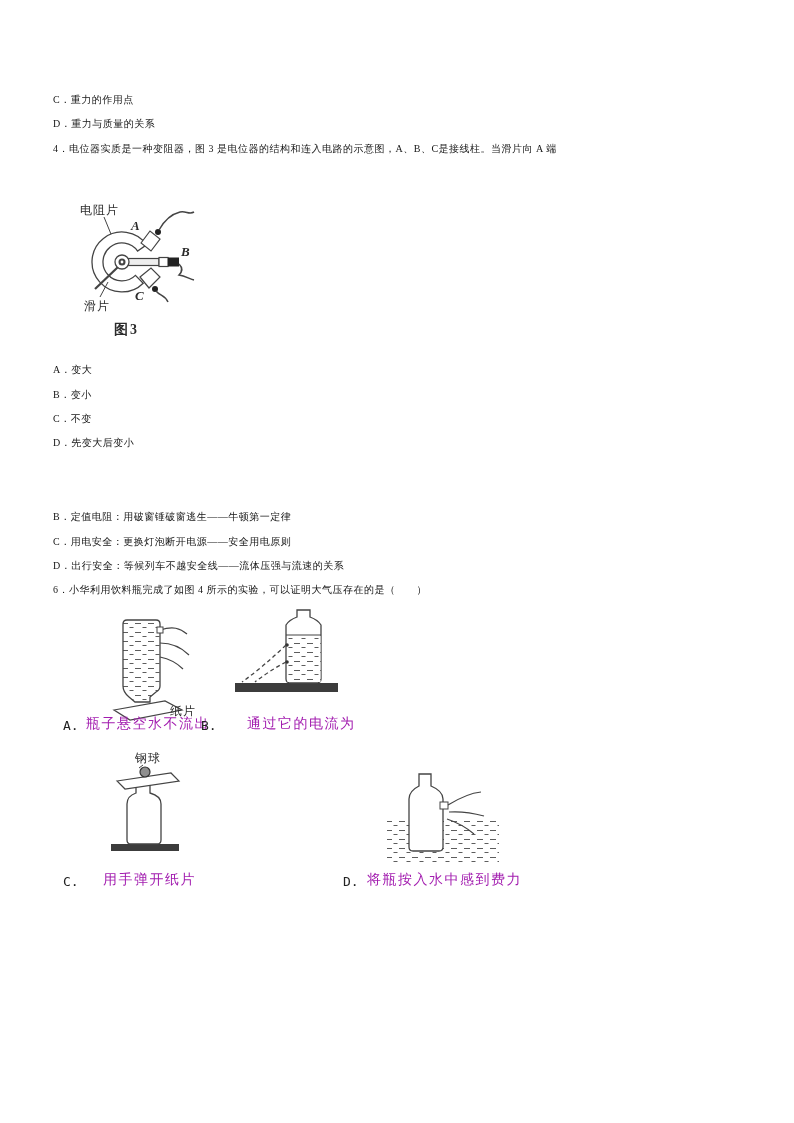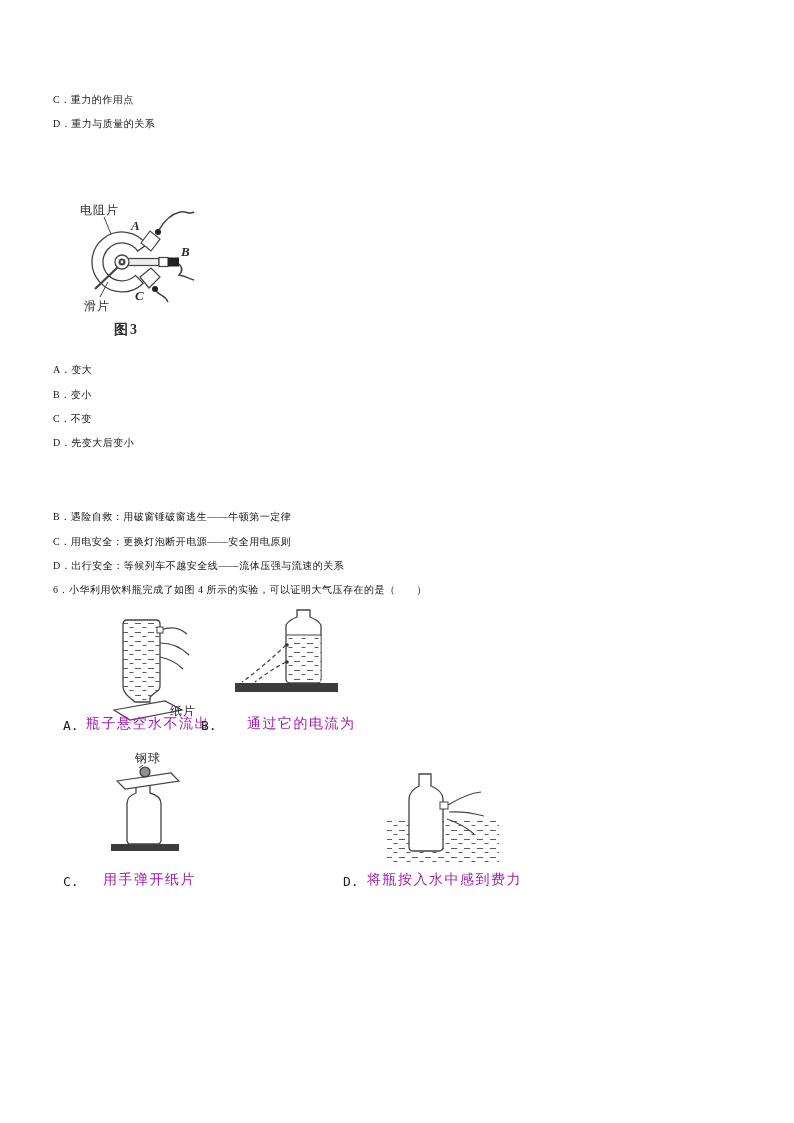--- a/index.html
+++ b/index.html
@@ -39,20 +39,21 @@
       <pattern id="wdash" patternUnits="userSpaceOnUse" width="13" height="9">
         <rect width="13" height="9" fill="#ffffff"></rect>
         <path d="M1,2.5 h6 M8.5,6.5 h4" stroke="#5d5d5d" stroke-width="1" fill="none"></path>
       </pattern>
     </defs>
   </svg>
 
   <div class="tline" style="top:90px">C．重力的作用点</div>
   <div class="tline" style="top:114px">D．重力与质量的关系</div>
 
+  <div class="tline" style="top:139px">4．电位器实质是一种变阻器，图 3 是电位器的结构和连入电路的示意图，A、B、C是接线柱。当滑片向 A 端</div>
 
   <svg class="fig" style="left:75px;top:198px" width="130" height="150" viewBox="0 0 130 150">
     <text x="5" y="16" class="svglabel">电阻片</text>
     <path d="M29,19 L38,41" stroke="#444" stroke-width="1" fill="none"></path>
 
     <path d="M71.6,46.8 A30,30 0 1 0 68.2,85.2 L60.4,77.4 A19,19 0 1 1 62.6,53.1 Z" fill="#ffffff" stroke="#444" stroke-width="1.3"></path>
 
     <polygon points="66,45 75,33 85,41 76,53" fill="#ffffff" stroke="#444" stroke-width="1.2"></polygon>
     <circle cx="83" cy="34" r="3" fill="#222"></circle>
     <path d="M84,32 C89,23 97,16 105,14 C111,12.5 114,17 119,14" stroke="#444" stroke-width="1.5" fill="none"></path>
@@ -78,21 +79,21 @@
     <path d="M25,99 L33,84" stroke="#444" stroke-width="1" fill="none"></path>
 
     <text x="39" y="136" class="svgcapt">图3</text>
   </svg>
 
   <div class="tline" style="top:360px">A．变大</div>
   <div class="tline" style="top:385px">B．变小</div>
   <div class="tline" style="top:409px">C．不变</div>
   <div class="tline" style="top:433px">D．先变大后变小</div>
 
-  <div class="tline" style="top:507px">B．遇险自救：用破窗锤破窗逃生——牛顿第一定律</div>
+  <div class="tline" style="top:507px">B．定值电阻：用破窗锤破窗逃生——牛顿第一定律</div>
   <div class="tline" style="top:532px">C．用电安全：更换灯泡断开电源——安全用电原则</div>
   <div class="tline" style="top:556px">D．出行安全：等候列车不越安全线——流体压强与流速的关系</div>
 
   <div class="tline" style="top:580px">6．小华利用饮料瓶完成了如图 4 所示的实验，可以证明大气压存在的是（　　）</div>
 
   <svg class="fig" style="left:108px;top:612px" width="130" height="112" viewBox="0 0 130 112">
     <polygon points="6,98 57,89 74,98 22,108" fill="#ffffff" stroke="#444" stroke-width="1.2"></polygon>
     <path d="M19,8 L48,8 Q52,8 52,12 L52,74 Q52,78 48,80 L42,85 L42,90 L27,90 L21,85 Q15,80 15,74 L15,12 Q15,8 19,8 Z" fill="url(#wdash)" stroke="#444" stroke-width="1.3"></path>
     <path d="M52,18 C65,14 72,16 79,22 M52,31 C64,31 73,35 81,43 M52,45 C62,47 69,51 75,57" stroke="#444" stroke-width="1.2" fill="none"></path>
     <rect x="49" y="15" width="6" height="6" fill="#ffffff" stroke="#444" stroke-width="1"></rect>

